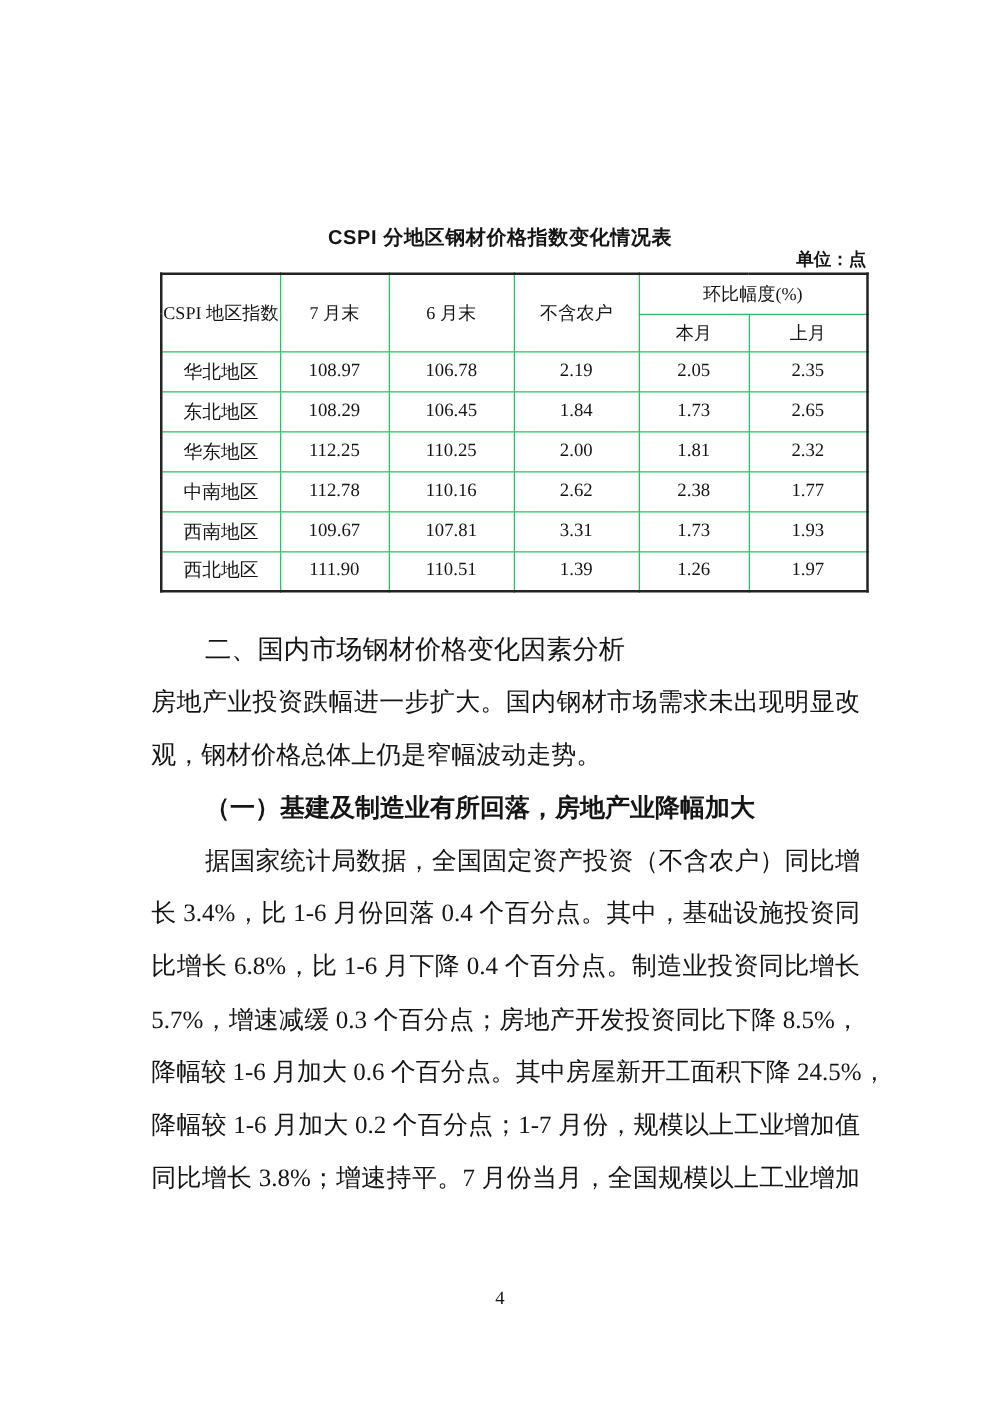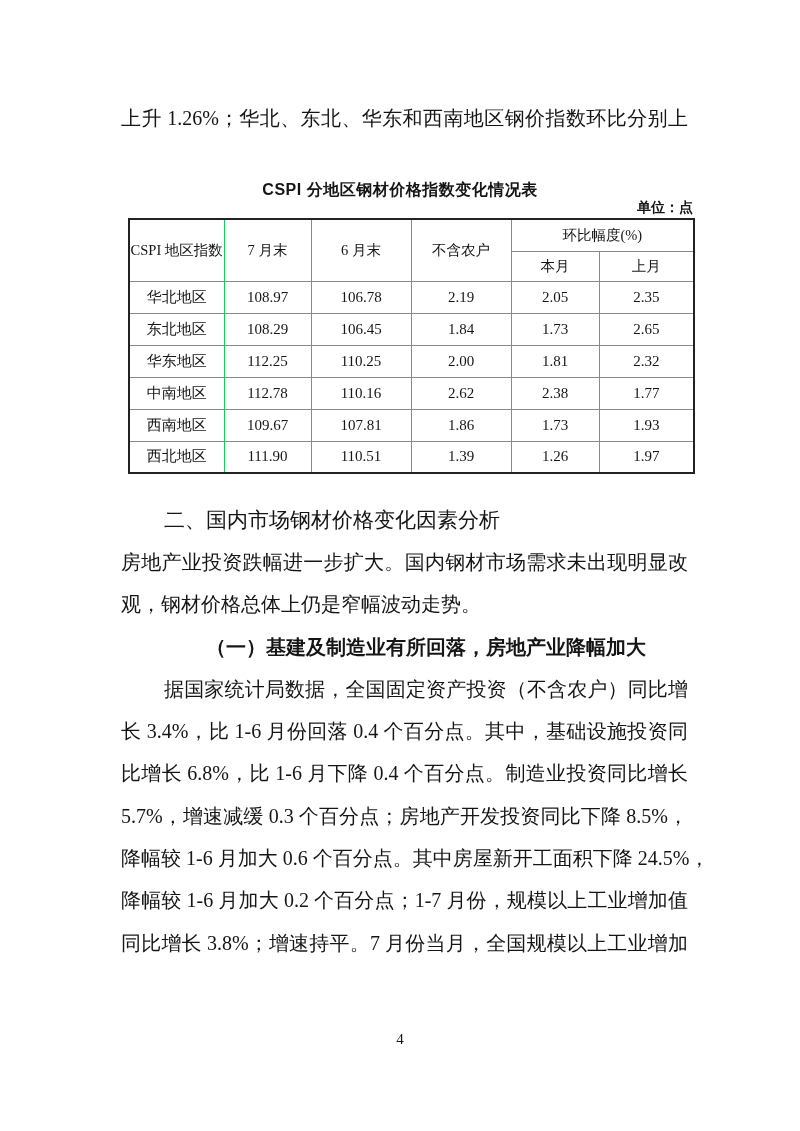--- a/index.html
+++ b/index.html
@@ -92,40 +92,39 @@
 
   
   .body-text {
     position: absolute;
     left: 121px;
     top: 541px;
     width: 567px;
     font-size: 20px;
   }
   .bline { height: 42.3px; line-height: 42.3px; box-sizing: border-box; width: 100%; }
-  .indent { padding-left: 43px; text-align: center; }
+  .indent { padding-left: 43px; }
   .subhead { font-weight: bold; white-space: nowrap; }
 
   
   .page-num {
     position: absolute;
     left: 0;
     top: 1031px;
     width: 100%;
     text-align: center;
     font-size: 15px;
   }
 </style>
 </head>
 <body>
 
 <div class="page">
 
   <div class="intro">
-    <div class="iline jfull">上升 1.26%；华北、东北、华东和西南地区钢价指数环比分别上</div>
   </div>
 
   <div class="tbl-title">CSPI 分地区钢材价格指数变化情况表</div>
   <div class="tbl-unit">单位：点</div>
 
   <table class="cspi">
     <colgroup>
       <col style="width:95px">
         <col style="width:87px">
         <col style="width:100px">
@@ -176,21 +175,21 @@
         <td>112.78</td>
         <td>110.16</td>
         <td>2.62</td>
         <td>2.38</td>
         <td>1.77</td>
       </tr>
       <tr class="drow">
         <td>西南地区</td>
         <td>109.67</td>
         <td>107.81</td>
-        <td>1.86</td>
+        <td>3.31</td>
         <td>1.73</td>
         <td>1.93</td>
       </tr>
       <tr class="drow">
         <td>西北地区</td>
         <td>111.90</td>
         <td>110.51</td>
         <td>1.39</td>
         <td>1.26</td>
         <td>1.97</td>

